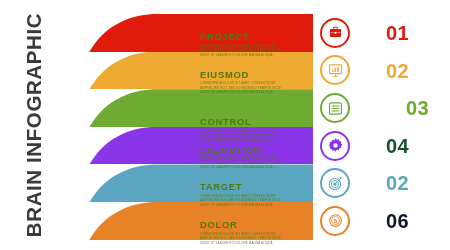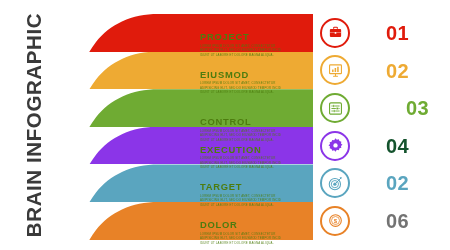--- a/index.html
+++ b/index.html
@@ -226,21 +226,21 @@
       </svg></span>
       </div>
     </div>
 
   <div id="numbers">
       <div class="num" style="top: 23.8px; color: rgb(224, 27, 12);">01</div>
       <div class="num" style="top: 62px; color: rgb(238, 170, 51);">02</div>
       <div class="num" style="top: 99px; color: rgb(111, 171, 51); margin-left: 20px;">03</div>
       <div class="num" style="top: 136.6px; color: #14532d;">04</div>
       <div class="num" style="top: 174.2px; color: rgb(90, 165, 191);">02</div>
-      <div class="num" style="top: 211.8px; color: #737373;">06</div>
+      <div class="num" style="top: 211.8px; color: #0f172a;">06</div>
     </div>
 
 <div class="band-text" style="position: absolute; top: 14px;">
       <div class="band-title">PROJECT</div>
       <div class="band-line">LOREM IPSUM DOLOR SIT AMET, CONSECTETUR</div>
       <div class="band-line">ADIPISICING ELIT, SED DO EIUSMOD TEMPOR INCID</div>
       <div class="band-line">IDUNT UT LABORE ET DOLORE MAGNA ALIQUA.</div>
     </div>
     <div class="band-text" style="position: absolute; top: 51.6px;">
       <div class="band-title">EIUSMOD</div>

